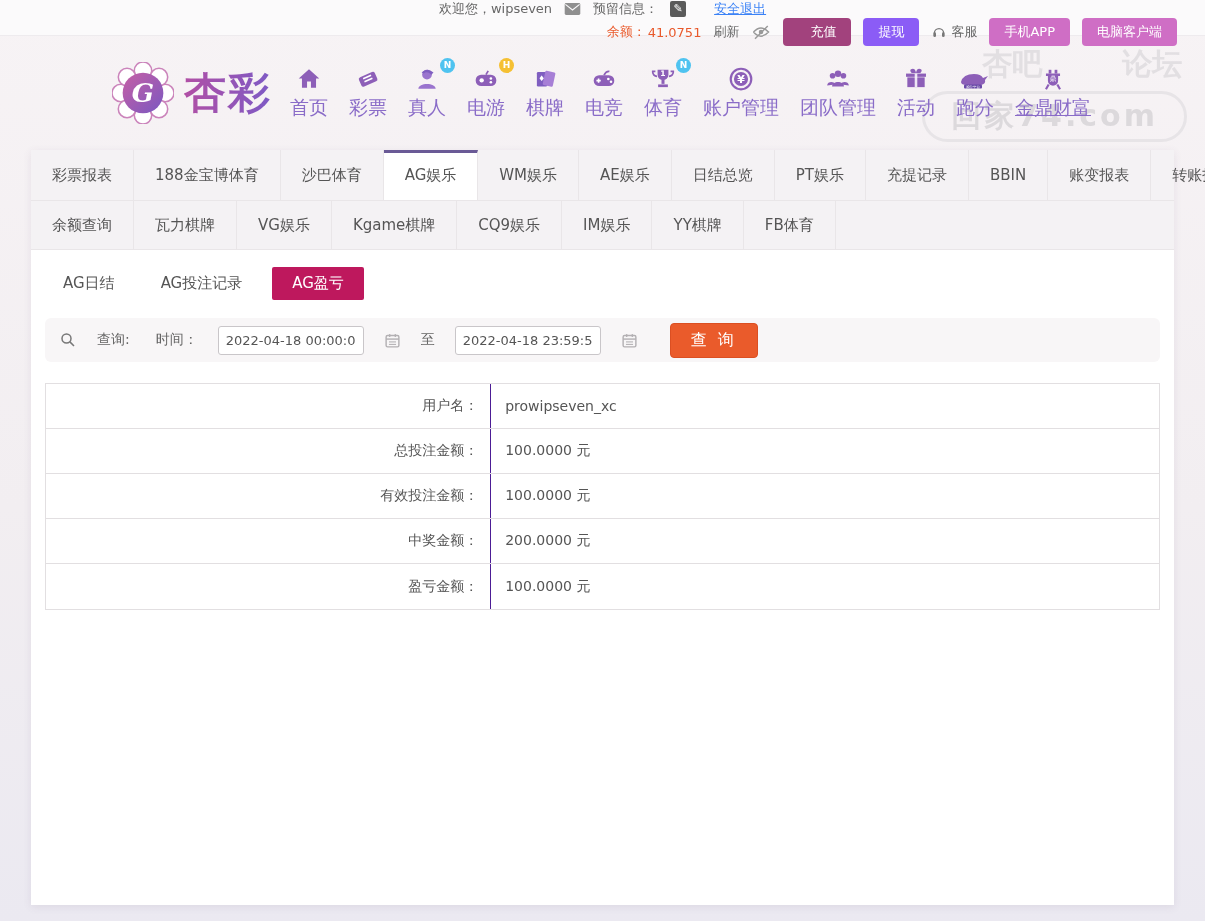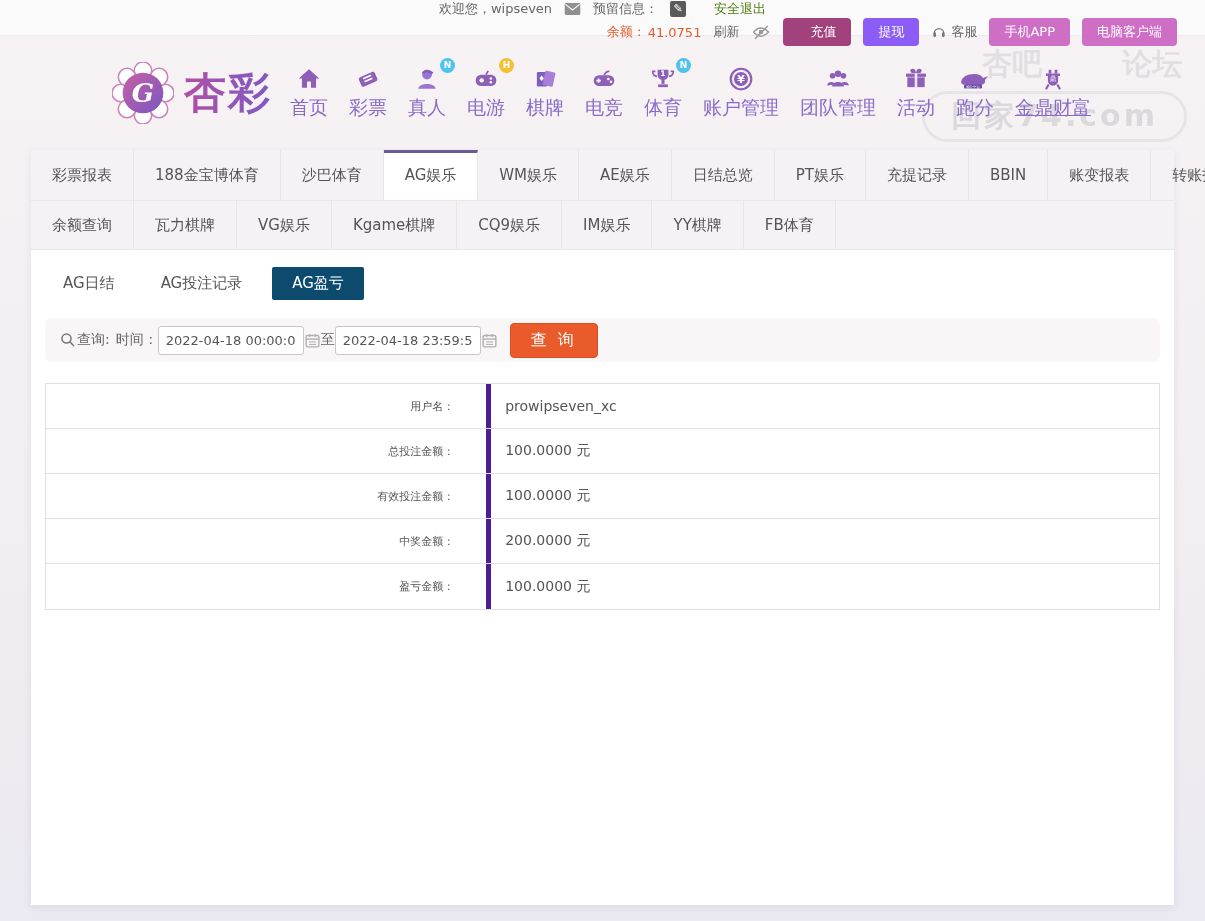--- a/index.html
+++ b/index.html
@@ -7,21 +7,21 @@
   body {
     font-family: "DejaVu Sans", "Liberation Sans", sans-serif;
     background: linear-gradient(180deg,#f7f3f5 0%,#f2eef1 55%,#ebe9f1 100%);
     color:#666; overflow:hidden; font-size:13px;
   }
   
   .topbar{height:36px;background:#fbfafb;border-bottom:1px solid #eeebee;
     display:flex;align-items:center;padding:0 28px;flex-direction:column;}
   .topbar .left,.topbar .right{display:flex;align-items:center;gap:12px;}
   .topbar .right{margin-left:auto;}
-  .tb-link{color:#4d7c0f;cursor:pointer;}
+  .tb-link{color:#3b82f6;text-decoration:underline;cursor:pointer;}
   .edit-box{width:16px;height:16px;background:#5a5a5a;border-radius:2px;color:#fff;
     font-size:11px;line-height:15px;text-align:center;cursor:pointer;}
   .balance-label,.balance-value{color:#e9592b;}
   .pill{border:none;border-radius:4px;color:#fff;font-size:13px;padding:5px 15px;cursor:pointer;
     font-family:inherit;}
   .pill.recharge{background:#a2427d;padding-left:27px;}
   .pill.withdraw{background:#8b5cf6;}
   .pill.pink{background:#cf6ec5;}
   .svc{display:flex;align-items:center;gap:4px;color:#666;cursor:pointer;}
   
@@ -46,34 +46,34 @@
   
   .card{margin:0 31px;background:#fff;min-height:755px;box-shadow:0 2px 8px rgba(90,70,110,.10);}
   .tabs-row{display:flex;background:#f4f2f4;border-bottom:1px solid #e9e6e8;}
   .tab{padding:0 21px;height:50px;line-height:50px;font-size:15px;color:#555;
     border-right:1px solid #e9e6e8;cursor:pointer;white-space:nowrap;}
   .tabs-row.second .tab{height:48px;line-height:48px;}
   .tab.active{background:#fff;border-top:3px solid #6a5a96;line-height:44px;}
   
   .subtabs{display:flex;align-items:center;gap:14px;padding:17px 16px 8px;}
   .subtab{padding:7px 16px;font-size:15px;color:#555;cursor:pointer;border-radius:2px;}
-  .subtab.active{background:#0c4a6e;color:#fff;padding:7px 20px;}
+  .subtab.active{background:#be185d;color:#fff;padding:7px 20px;}
   
   .querybar{margin:10px 14px 0;background:#f8f6f7;border-radius:6px;height:44px;
-    display:flex;align-items:center;padding:0 14px;gap:0;font-size:14px;color:#666;}
+    display:flex;align-items:center;padding:0 14px;gap:20px;font-size:14px;color:#666;}
   .q-input{width:146px;height:29px;border:1px solid #c9c6c9;border-radius:3px;
     padding:0 7px;font-size:13px;color:#555;background:#fff;font-family:inherit;}
   .q-btn{background:#ea5b2b;border:1px solid #db4f22;border-radius:4px;color:#fff;
     font-size:16px;padding:6px 20px;cursor:pointer;letter-spacing:3px;font-family:inherit;}
   
   .report{margin:21px 14px;border:1px solid #e2dfe1;}
   .r-row{display:flex;height:45px;border-bottom:1px solid #e2dfe1;}
   .r-row:last-child{border-bottom:none;}
   .r-label{width:40%;display:flex;align-items:center;justify-content:flex-end;
-    padding-right:32px;border-right:5px solid #4c1d95;color:#555;font-size:11px;}
+    padding-right:12px;border-right:1px solid #4c1d95;color:#555;font-size:14px;}
   .r-value{flex:1;display:flex;align-items:center;padding-left:14px;color:#555;font-size:14px;}
   .icon{display:inline-flex;align-items:center;justify-content:center;}
 </style>
 </head>
 <body>
 
 <div class="topbar">
   <div class="left">
     <span>欢迎您，wipseven</span>
     <span class="icon">

